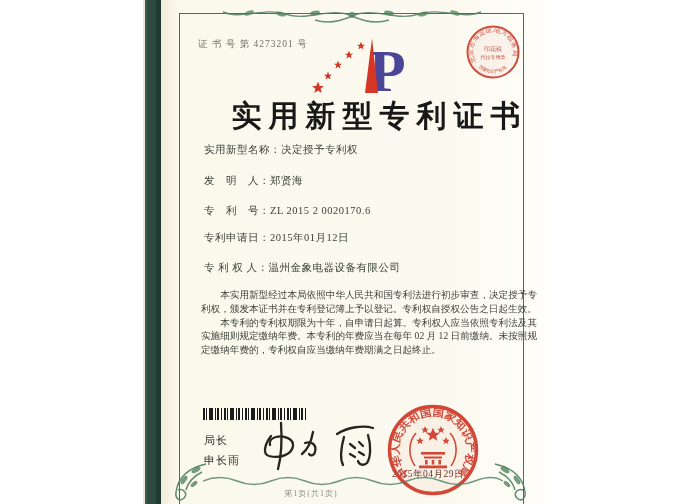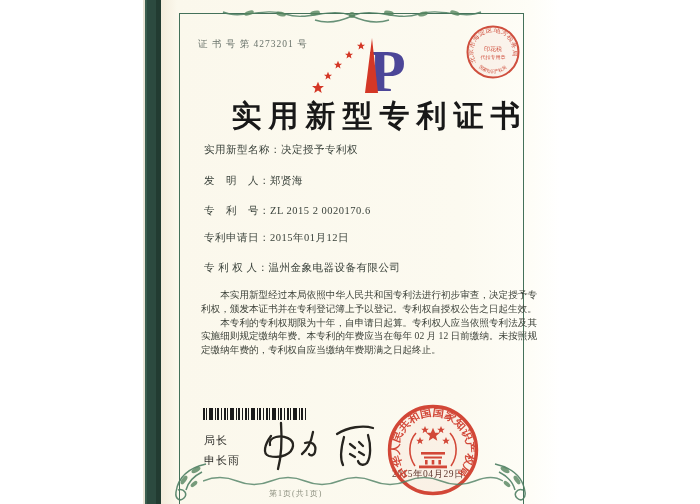--- a/index.html
+++ b/index.html
@@ -47,21 +47,21 @@
     font-size:11px;line-height:20px;color:#2d2d29;letter-spacing:1px;
   }
   .signature{position:absolute;left:86px;top:410px;}
   .seal-date{
     position:absolute;left:231px;top:468px;width:100px;
     font-size:9.5px;letter-spacing:0.5px;color:#5c3a30;
   }
   .office-seal{position:absolute;left:222px;top:400px;opacity:0.93;}
   .corner-seal{position:absolute;left:302px;top:22px;opacity:0.88;}
   .page-no{
-    position:absolute;left:108px;top:488px;width:84px;
+    position:absolute;left:108px;top:488px;width:84px;text-align:center;
     font-size:8px;color:#8b8e7e;letter-spacing:1px;
   }
   .garland{position:absolute;left:58px;top:2px;}
   .orn-bl{position:absolute;left:5px;top:460px;}
   .orn-br{position:absolute;left:330px;top:460px;}
   .wave{position:absolute;left:42px;top:473px;}
   .logo{position:absolute;left:140px;top:31px;}
 </style>
 </head>
 <body>

